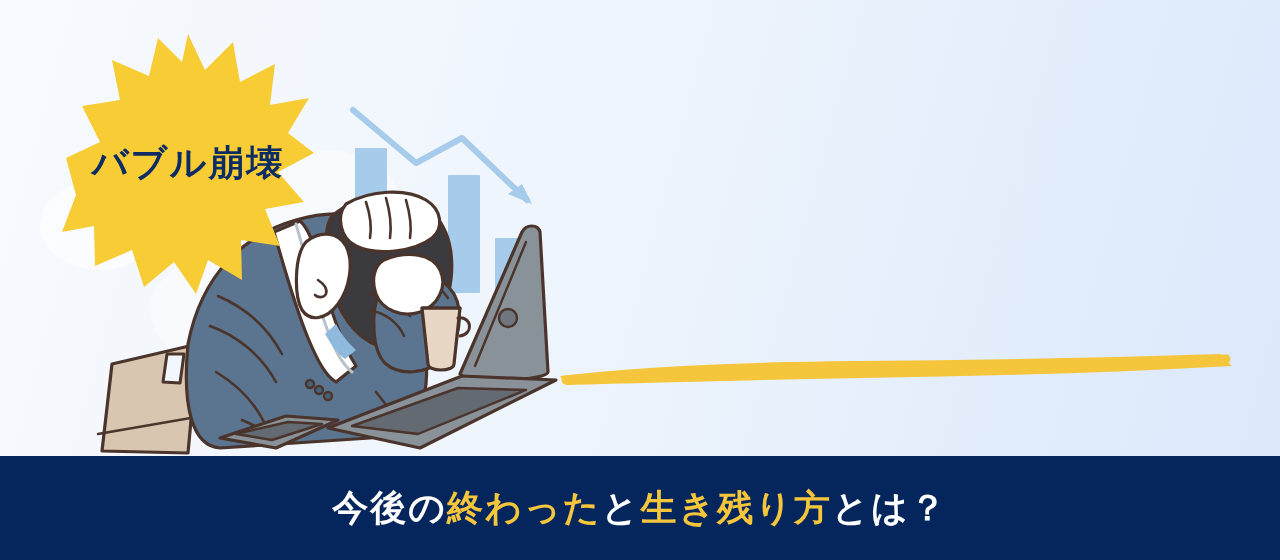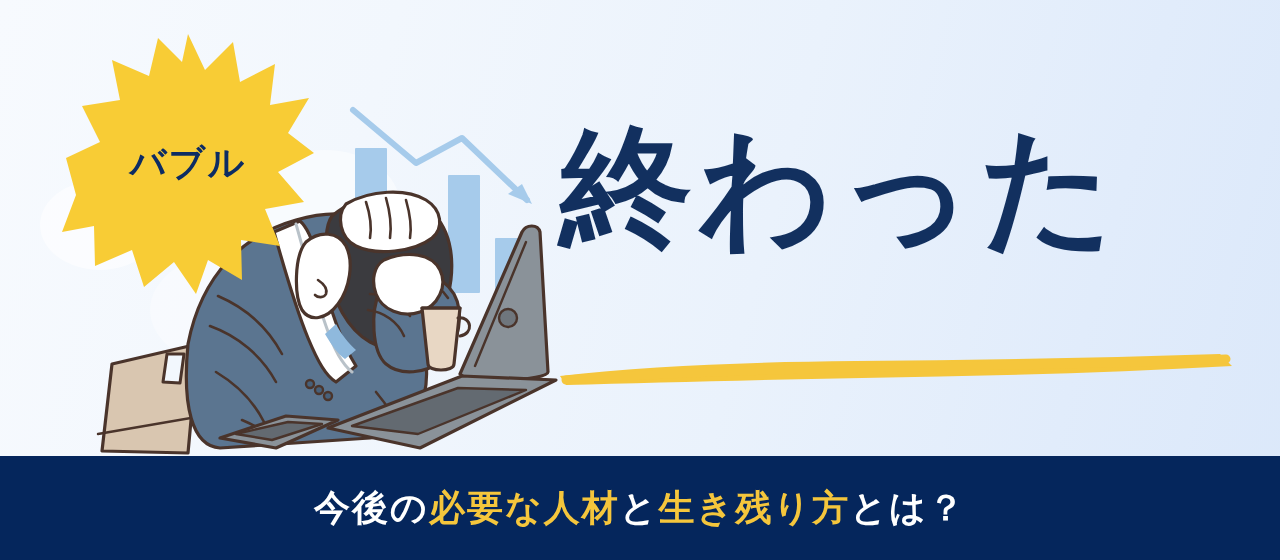--- a/index.html
+++ b/index.html
@@ -135,32 +135,32 @@
     </g>
   </svg>
 
   <svg id="burst" viewBox="0 0 252 262">
     <polygon fill="#f8cc35" points="126,2 143,38 171,10 178,50 213,32 208,73 247,66 226,101 252,121 216,140
               242,170 203,177 218,214 179,208 180,248 146,228 134,262 112,230 82,255
               70,218 33,234 32,194 0,200 14,163 4,126 38,110 20,74 58,68 50,28 87,44 96,6 120,30"></polygon>
   </svg>
   <div id="burst-text">
     <span>バブル</span>
+    <span>崩壊</span>
   </div>
 
   <div id="headline">
 
     <svg id="brush" viewBox="0 0 680 34" preserveAspectRatio="none">
       <path d="M4,24 C90,14 190,10 300,9 C420,8 540,6 664,2
                L676,14 C552,21 430,24 306,26 C196,28 96,31 10,33 Z" fill="#f5c63c"></path>
       <path d="M10,28 C120,20 260,16 400,14 C520,12 600,10 670,7" fill="none" stroke="#f5c63c" stroke-width="9" stroke-linecap="round"></path>
     </svg>
 
-    <div id="big">終わった</div>
   </div>
 
   <div id="bottombar">
     <div id="subline">
-      <span>今後の</span><span class="hl">必要な人材</span><span>と</span><span class="hl">生き残り方</span><span>とは？</span>
+      <span>今後の</span><span class="hl">終わった</span><span>と</span><span class="hl">生き残り方</span><span>とは？</span>
     </div>
   </div>
 
 </div>
 
 </body></html>

